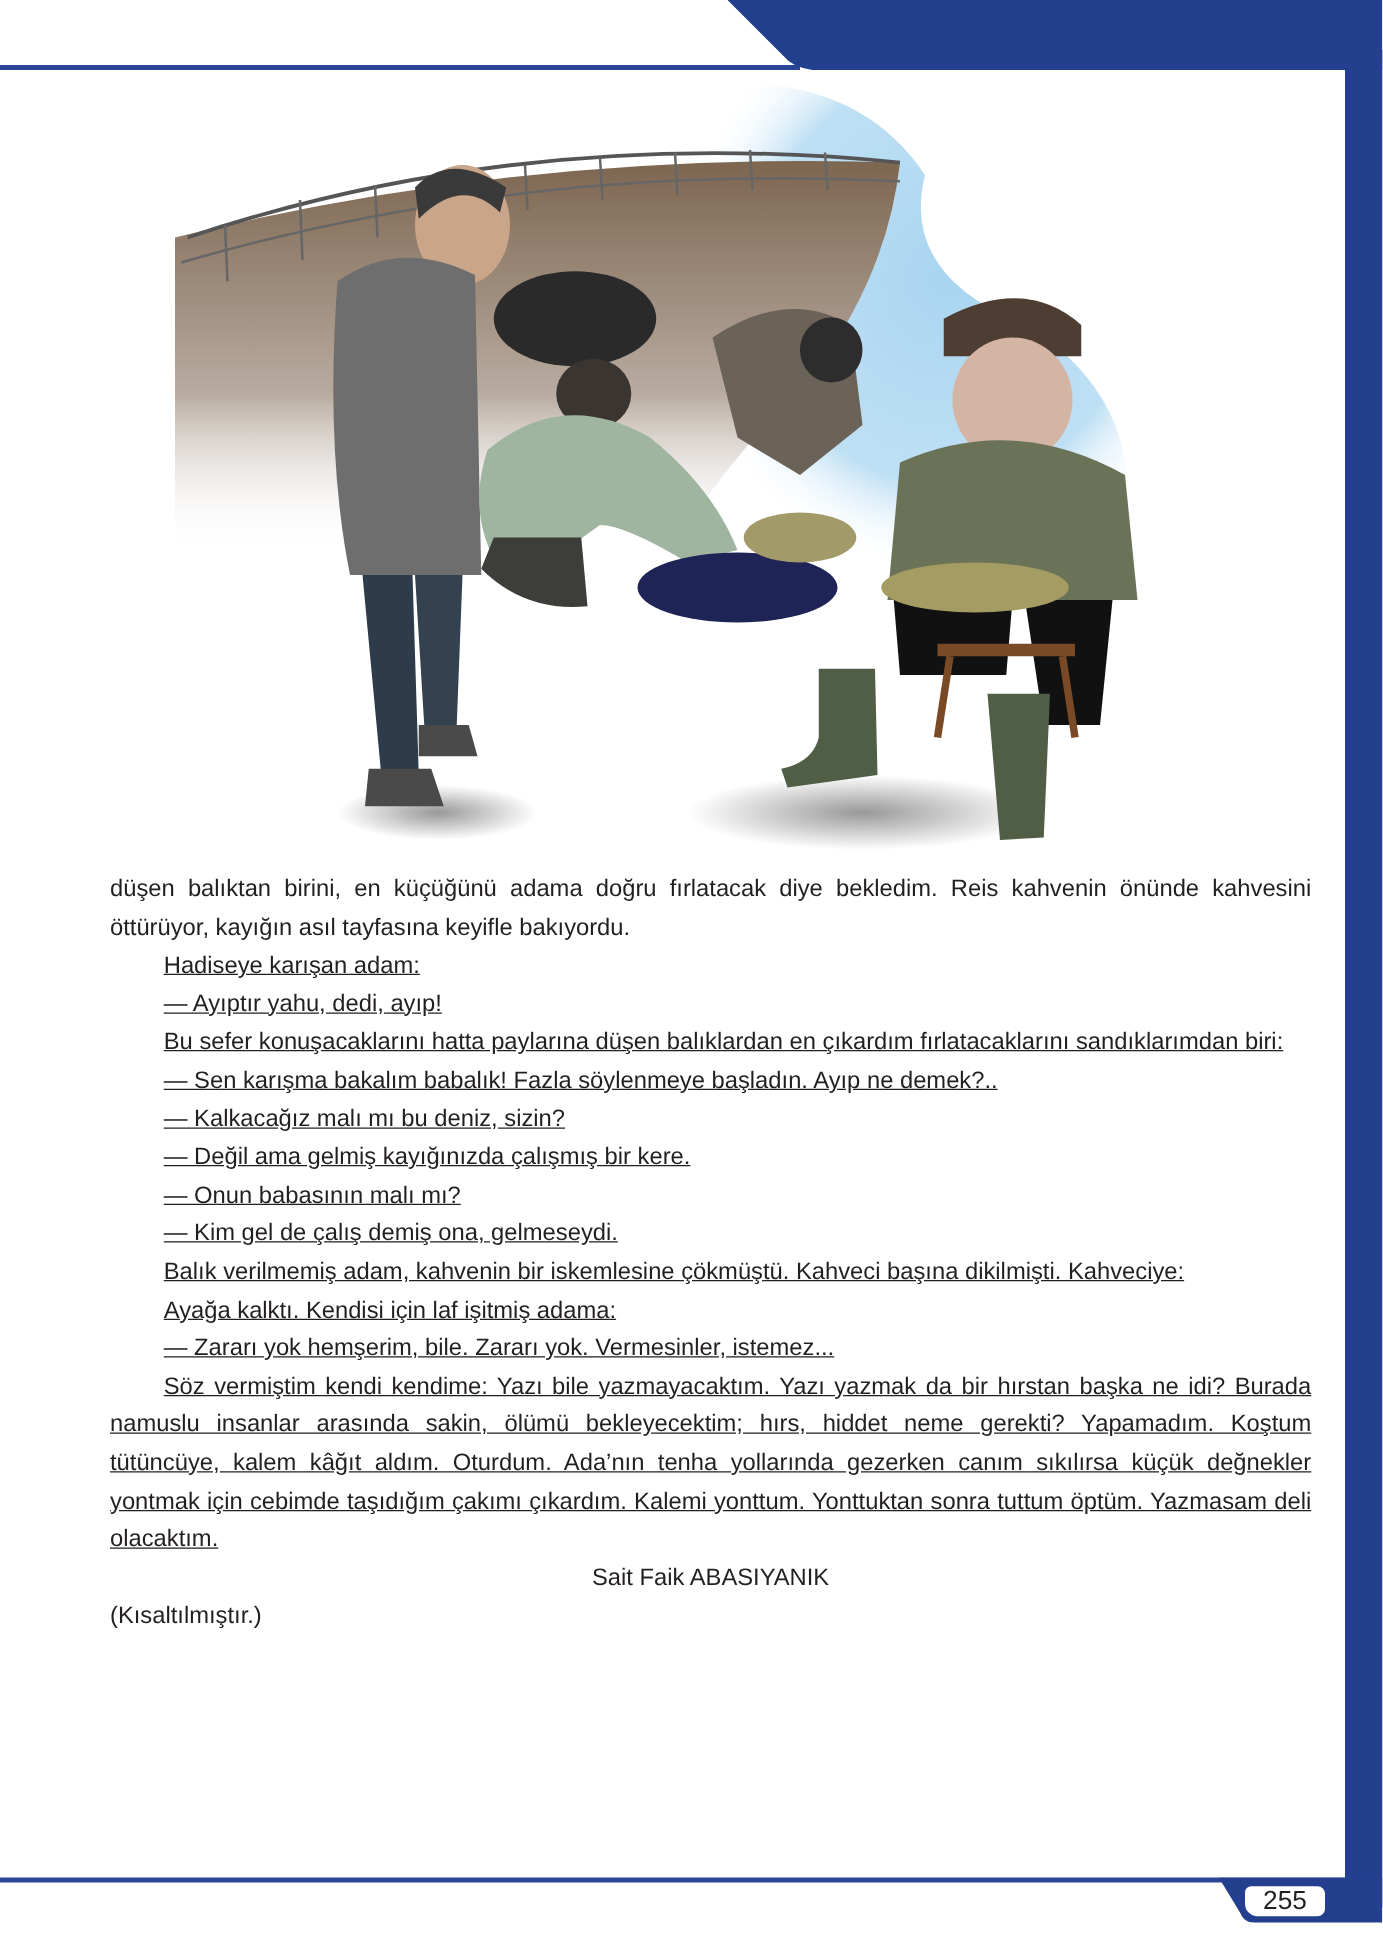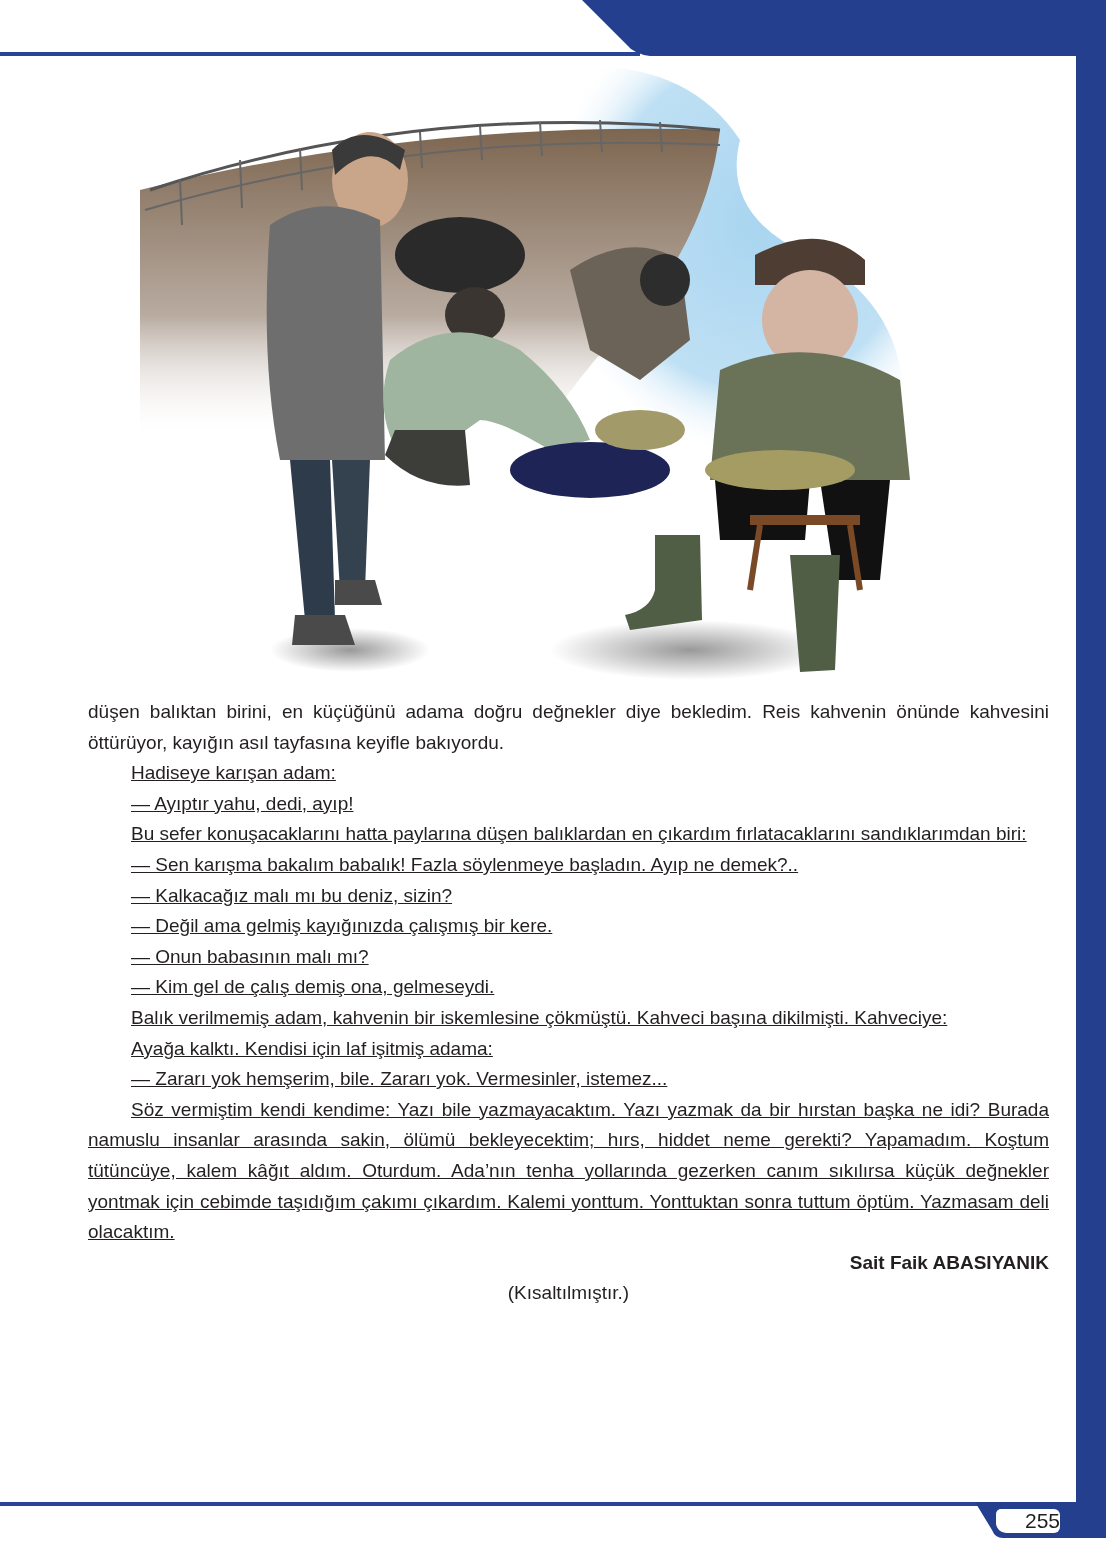--- a/index.html
+++ b/index.html
@@ -10,32 +10,32 @@
     color: #231f20;
   }
   .top-line { position: absolute; left: 0; top: 52px; width: 640px; height: 4px; background: #2a4597; }
   .top-banner { position: absolute; left: 582px; top: 0; width: 524px; height: 56px; }
   .right-bar { position: absolute; left: 1076px; top: 40px; width: 30px; height: 1486px; background: #233f8e; }
   .bottom-line { position: absolute; left: 0; top: 1502px; width: 1080px; height: 4px; background: #2a4597; }
   .page-tab { position: absolute; left: 975px; top: 1502px; width: 131px; height: 40px; }
   .page-number {
     position: absolute; left: 996px; top: 1509px; width: 64px; height: 24px;
     background: #ffffff; border-radius: 5px 6px 6px 10px;
-    font-size: 21px; line-height: 24px; text-align: right; color: #231f20;
+    font-size: 21px; line-height: 24px; text-align: center; color: #231f20;
   }
   .illustration { position: absolute; left: 120px; top: 60px; width: 950px; height: 630px; }
   .text-body {
     position: absolute; left: 88px; top: 697px; width: 961px;
     font-size: 19px; line-height: 30.6px; text-align: justify;
   }
   .text-body p { margin: 0; }
   .text-body p.indent { text-indent: 43px; text-decoration: underline; }
   .text-body p.noindent { text-indent: 0; }
-  .signature { text-align: right; font-weight: bold; }
-  .note { text-align: center; }
+  .signature { text-align: center; font-weight: normal; }
+  .note { text-align: left; }
 </style>
 </head>
 <body>
 
 <div class="top-line"></div>
 <svg class="top-banner" viewBox="0 0 524 56" preserveAspectRatio="none">
   <path d="M0,0 L524,0 L524,56 L68,56 Q52,54 44,44 Z" fill="#233f8e"></path>
 </svg>
 <div class="right-bar"></div>
 <div class="bottom-line"></div>
@@ -113,21 +113,21 @@
 
   <rect x="630" y="455" width="110" height="10" fill="#7a4a26"></rect>
   <line x1="640" y1="465" x2="630" y2="530" stroke="#7a4a26" stroke-width="6"></line>
   <line x1="730" y1="465" x2="740" y2="530" stroke="#7a4a26" stroke-width="6"></line>
 
   <path d="M535,475 L580,475 L582,560 L510,570 L505,555 Q530,550 535,530 Z" fill="#4f5e45"></path>
   <path d="M670,495 L720,495 L715,610 L680,612 Z" fill="#4f5e45"></path>
 </svg>
 
 <div class="text-body">
-  <p class="noindent">düşen balıktan birini, en küçüğünü adama doğru değnekler diye bekledim. Reis kahvenin önünde kahvesini öttürüyor, kayığın asıl tayfasına keyifle bakıyordu.</p>
+  <p class="noindent">düşen balıktan birini, en küçüğünü adama doğru fırlatacak diye bekledim. Reis kahvenin önünde kahvesini öttürüyor, kayığın asıl tayfasına keyifle bakıyordu.</p>
   <p class="indent">Hadiseye karışan adam:</p>
   <p class="indent">— Ayıptır yahu, dedi, ayıp!</p>
   <p class="indent">Bu sefer konuşacaklarını hatta paylarına düşen balıklardan en çıkardım fırlatacaklarını sandıklarımdan biri:</p>
   <p class="indent">— Sen karışma bakalım babalık! Fazla söylenmeye başladın. Ayıp ne demek?..</p>
   <p class="indent">— Kalkacağız malı mı bu deniz, sizin?</p>
   <p class="indent">— Değil ama gelmiş kayığınızda çalışmış bir kere.</p>
   <p class="indent">— Onun babasının malı mı?</p>
   <p class="indent">— Kim gel de çalış demiş ona, gelmeseydi.</p>
   <p class="indent">Balık verilmemiş adam, kahvenin bir iskemlesine çökmüştü. Kahveci başına dikilmişti. Kahveciye:</p>
   <p class="indent">Ayağa kalktı. Kendisi için laf işitmiş adama:</p>

